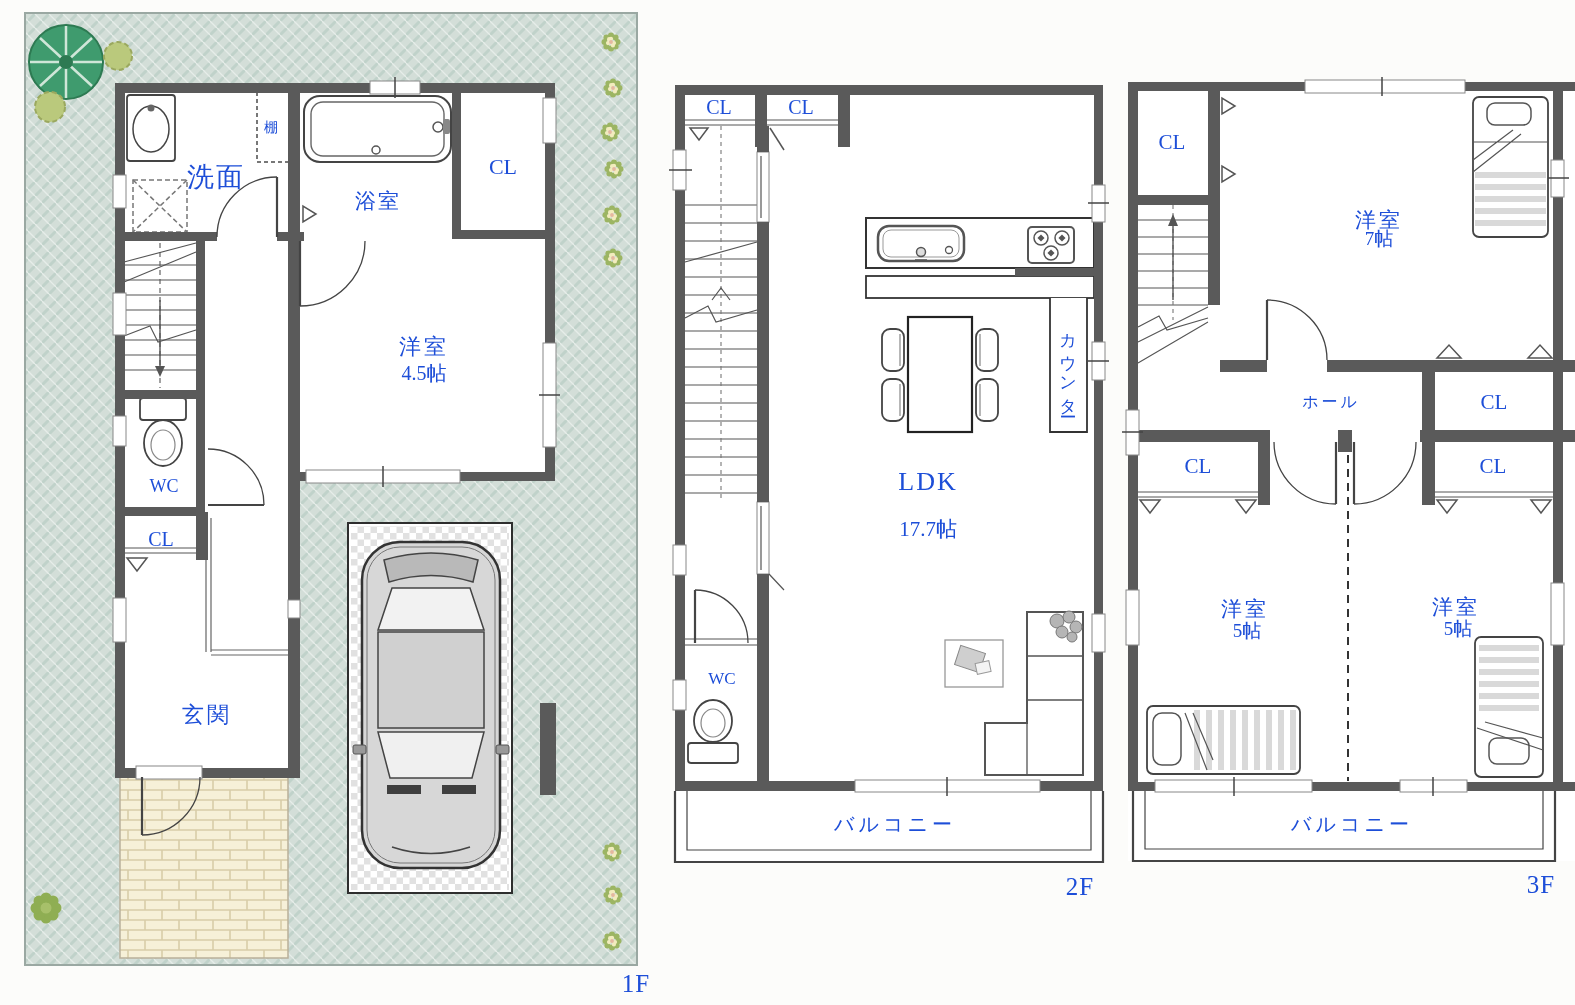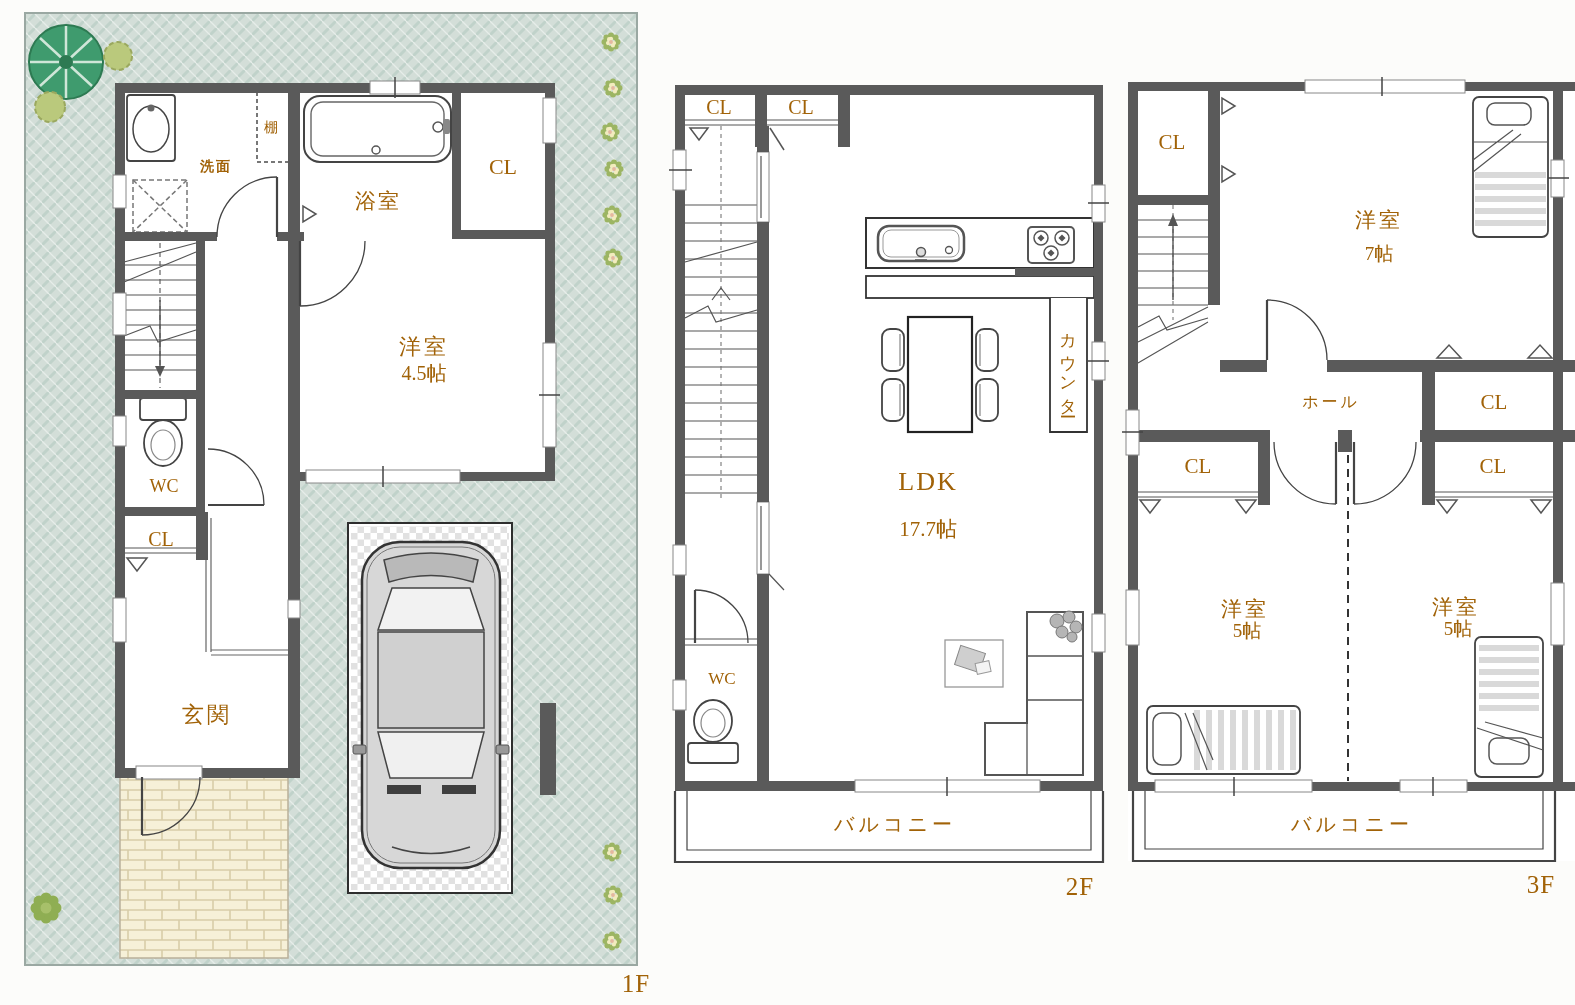--- a/index.html
+++ b/index.html
@@ -2,21 +2,21 @@
 <html><head>
 <meta charset="utf-8">
 <style>
   html,body{margin:0;padding:0;background:#ffffff;}
   .canvas{position:relative;width:1575px;height:1005px;background:#fcfcfa;overflow:hidden;
           font-family:"Liberation Serif","DejaVu Serif",serif;}
   .canvas svg{position:absolute;top:0;}
   #svg1{left:0;}
   #svg2{left:660px;}
   #svg3{left:1115px;}
-  .lbl{position:absolute;transform:translate(-50%,-50%);color:#a16207;white-space:nowrap;
+  .lbl{position:absolute;transform:translate(-50%,-50%);color:#1d4ed8;white-space:nowrap;
        font-family:"Liberation Serif","DejaVu Serif",serif;line-height:1;}
   .ls2{letter-spacing:2px;} .ls3{letter-spacing:3px;font-family:Liberation Serif, serif;} .ls4{letter-spacing:4px;}
   .v{writing-mode:vertical-rl;text-orientation:upright;letter-spacing:2px;}
   .tag{font-size:25px;letter-spacing:1px;}
 </style>
 </head>
 <body>
 
 <div class="canvas">
 
@@ -395,21 +395,21 @@
     <rect x="285" y="780" width="67" height="12"></rect>
   </g>
   <path d="M267 77V96M7 432H28M433 178H454M119 777V796M318 777V796" stroke="#444" stroke-width="1.5" fill="none"></path>
 
   <g stroke="#444" fill="none">
     <path d="M18 791V861H440V791" stroke-width="2.2"></path>
     <path d="M30 791V849H428V791" stroke-width="1.2"></path>
   </g>
 </svg>
 
-<div class="lbl ls2" style="left:216px;top:167px;font-size:14px;font-weight:bold;">洗面</div>
+<div class="lbl ls2" style="left:216px;top:177px;font-size:27px;">洗面</div>
 <div class="lbl" style="left:271px;top:128px;font-size:14px;">棚</div>
 <div class="lbl ls2" style="left:378px;top:201px;font-size:21px;">浴室</div>
 <div class="lbl" style="left:503px;top:167px;font-size:22px;">CL</div>
 <div class="lbl ls3" style="left:424px;top:347px;font-size:22px;">洋室</div>
 <div class="lbl" style="left:424px;top:373px;font-size:20px;">4.5帖</div>
 <div class="lbl" style="left:164px;top:486px;font-size:18px;">WC</div>
 <div class="lbl" style="left:161px;top:539px;font-size:20px;">CL</div>
 <div class="lbl ls3" style="left:207px;top:715px;font-size:22px;">玄関</div>
 <div class="lbl tag" style="left:636px;top:983px;">1F</div>
 
@@ -417,21 +417,21 @@
 <div class="lbl" style="left:801px;top:107px;font-size:20px;">CL</div>
 <div class="lbl ls2" style="left:928px;top:482px;font-size:26px;">LDK</div>
 <div class="lbl" style="left:928px;top:529px;font-size:21px;">17.7帖</div>
 <div class="lbl v" style="left:1068px;top:366px;font-size:17px;">カウンター</div>
 <div class="lbl" style="left:722px;top:678px;font-size:17px;">WC</div>
 <div class="lbl ls4" style="left:895px;top:824px;font-size:20px;">バルコニー</div>
 <div class="lbl tag" style="left:1080px;top:886px;">2F</div>
 
 <div class="lbl" style="left:1172px;top:142px;font-size:21px;">CL</div>
 <div class="lbl ls3" style="left:1379px;top:220px;font-size:21px;">洋室</div>
-<div class="lbl" style="left:1379px;top:253px;font-size:19px;">7帖</div>
+<div class="lbl" style="left:1379px;top:238px;font-size:19px;">7帖</div>
 <div class="lbl ls3" style="left:1331px;top:402px;font-size:16px;">ホール</div>
 <div class="lbl" style="left:1494px;top:402px;font-size:21px;">CL</div>
 <div class="lbl" style="left:1198px;top:466px;font-size:21px;">CL</div>
 <div class="lbl" style="left:1493px;top:466px;font-size:21px;">CL</div>
 <div class="lbl ls3" style="left:1245px;top:609px;font-size:21px;">洋室</div>
 <div class="lbl" style="left:1247px;top:630px;font-size:19px;">5帖</div>
 <div class="lbl ls3" style="left:1456px;top:607px;font-size:21px;">洋室</div>
 <div class="lbl" style="left:1458px;top:628px;font-size:19px;">5帖</div>
 <div class="lbl ls4" style="left:1352px;top:824px;font-size:20px;">バルコニー</div>
 <div class="lbl tag" style="left:1541px;top:884px;">3F</div>

